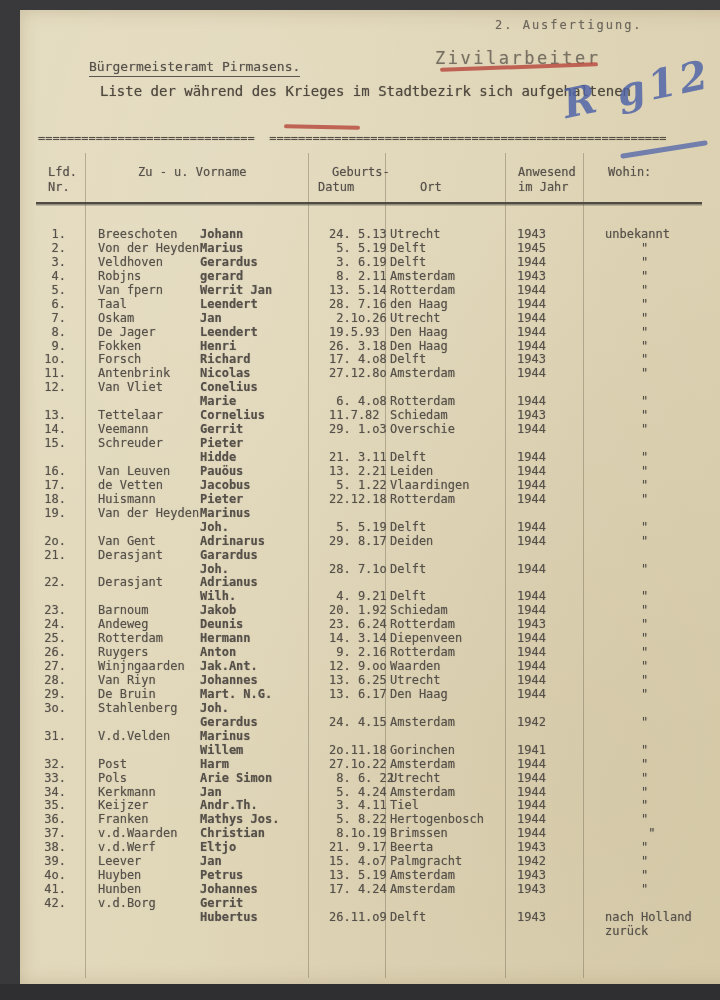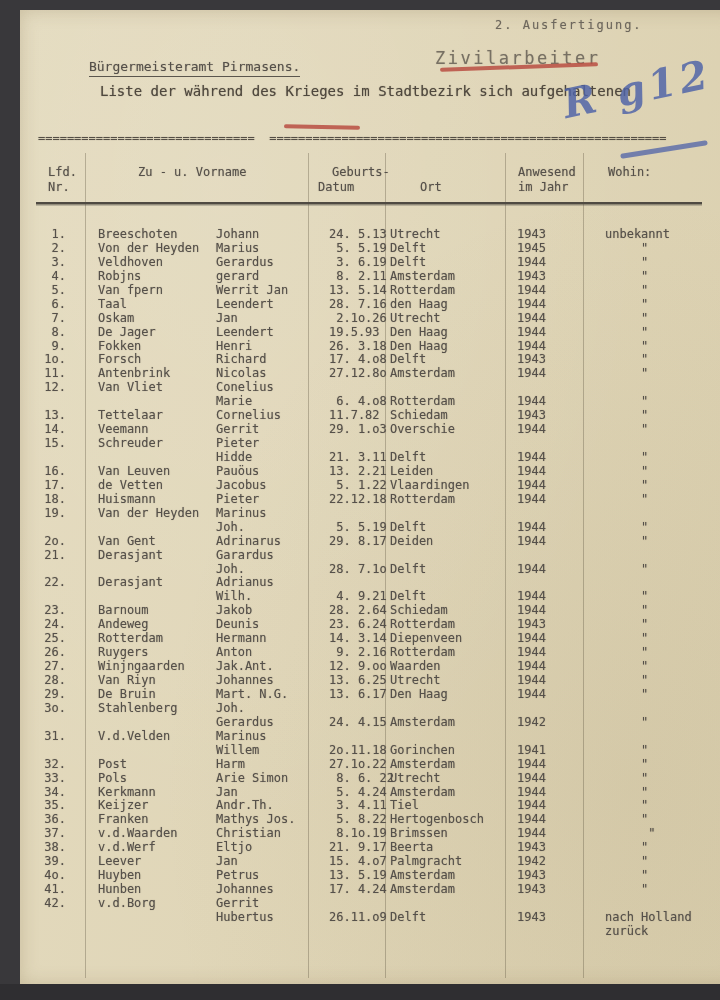--- a/index.html
+++ b/index.html
@@ -57,21 +57,21 @@
   
   .vrule{position:absolute;width:1px;top:143px;height:825px;background:rgba(92,82,62,0.35);}
   .hrule{position:absolute;left:16px;top:192px;width:666px;height:2px;background:#4f4a42;box-shadow:0 1.5px 0 rgba(79,74,66,0.55);}
   .th{font-size:12px;}
 
   .tbody{position:absolute;left:0;top:218px;width:684px;}
   .row{position:relative;height:13.95px;}
   .cell{position:absolute;top:0;font-size:12px;line-height:13.5px;white-space:pre;color:#55504a;text-shadow:0 0 1px rgba(80,72,60,0.45);}
   .c0{left:6px;width:40px;text-align:right;}
   .c1{left:78px;}
-  .c2{left:196px;}
+  .c2{left:180px;font-weight:bold;}
   .c3{left:296px;margin-left:13px;}
   .c4{left:370px;}
   .c5{left:497px;}
   .c6{left:585px;}
 </style>
 </head>
 <body>
 
 <div class="scene">
   <div class="paper">
@@ -322,21 +322,21 @@
           <span class="cell c2">Wilh.</span>
           <span class="cell c3"> 4. 9.21</span>
           <span class="cell c4">Delft</span>
           <span class="cell c5">1944</span>
           <span class="cell c6">     "</span>
         </div>
         <div class="row">
           <span class="cell c0">23.</span>
           <span class="cell c1">Barnoum</span>
           <span class="cell c2">Jakob</span>
-          <span class="cell c3">28. 2.64</span>
+          <span class="cell c3">20. 1.92</span>
           <span class="cell c4">Schiedam</span>
           <span class="cell c5">1944</span>
           <span class="cell c6">     "</span>
         </div>
         <div class="row">
           <span class="cell c0">24.</span>
           <span class="cell c1">Andeweg</span>
           <span class="cell c2">Deunis</span>
           <span class="cell c3">23. 6.24</span>
           <span class="cell c4">Rotterdam</span>

